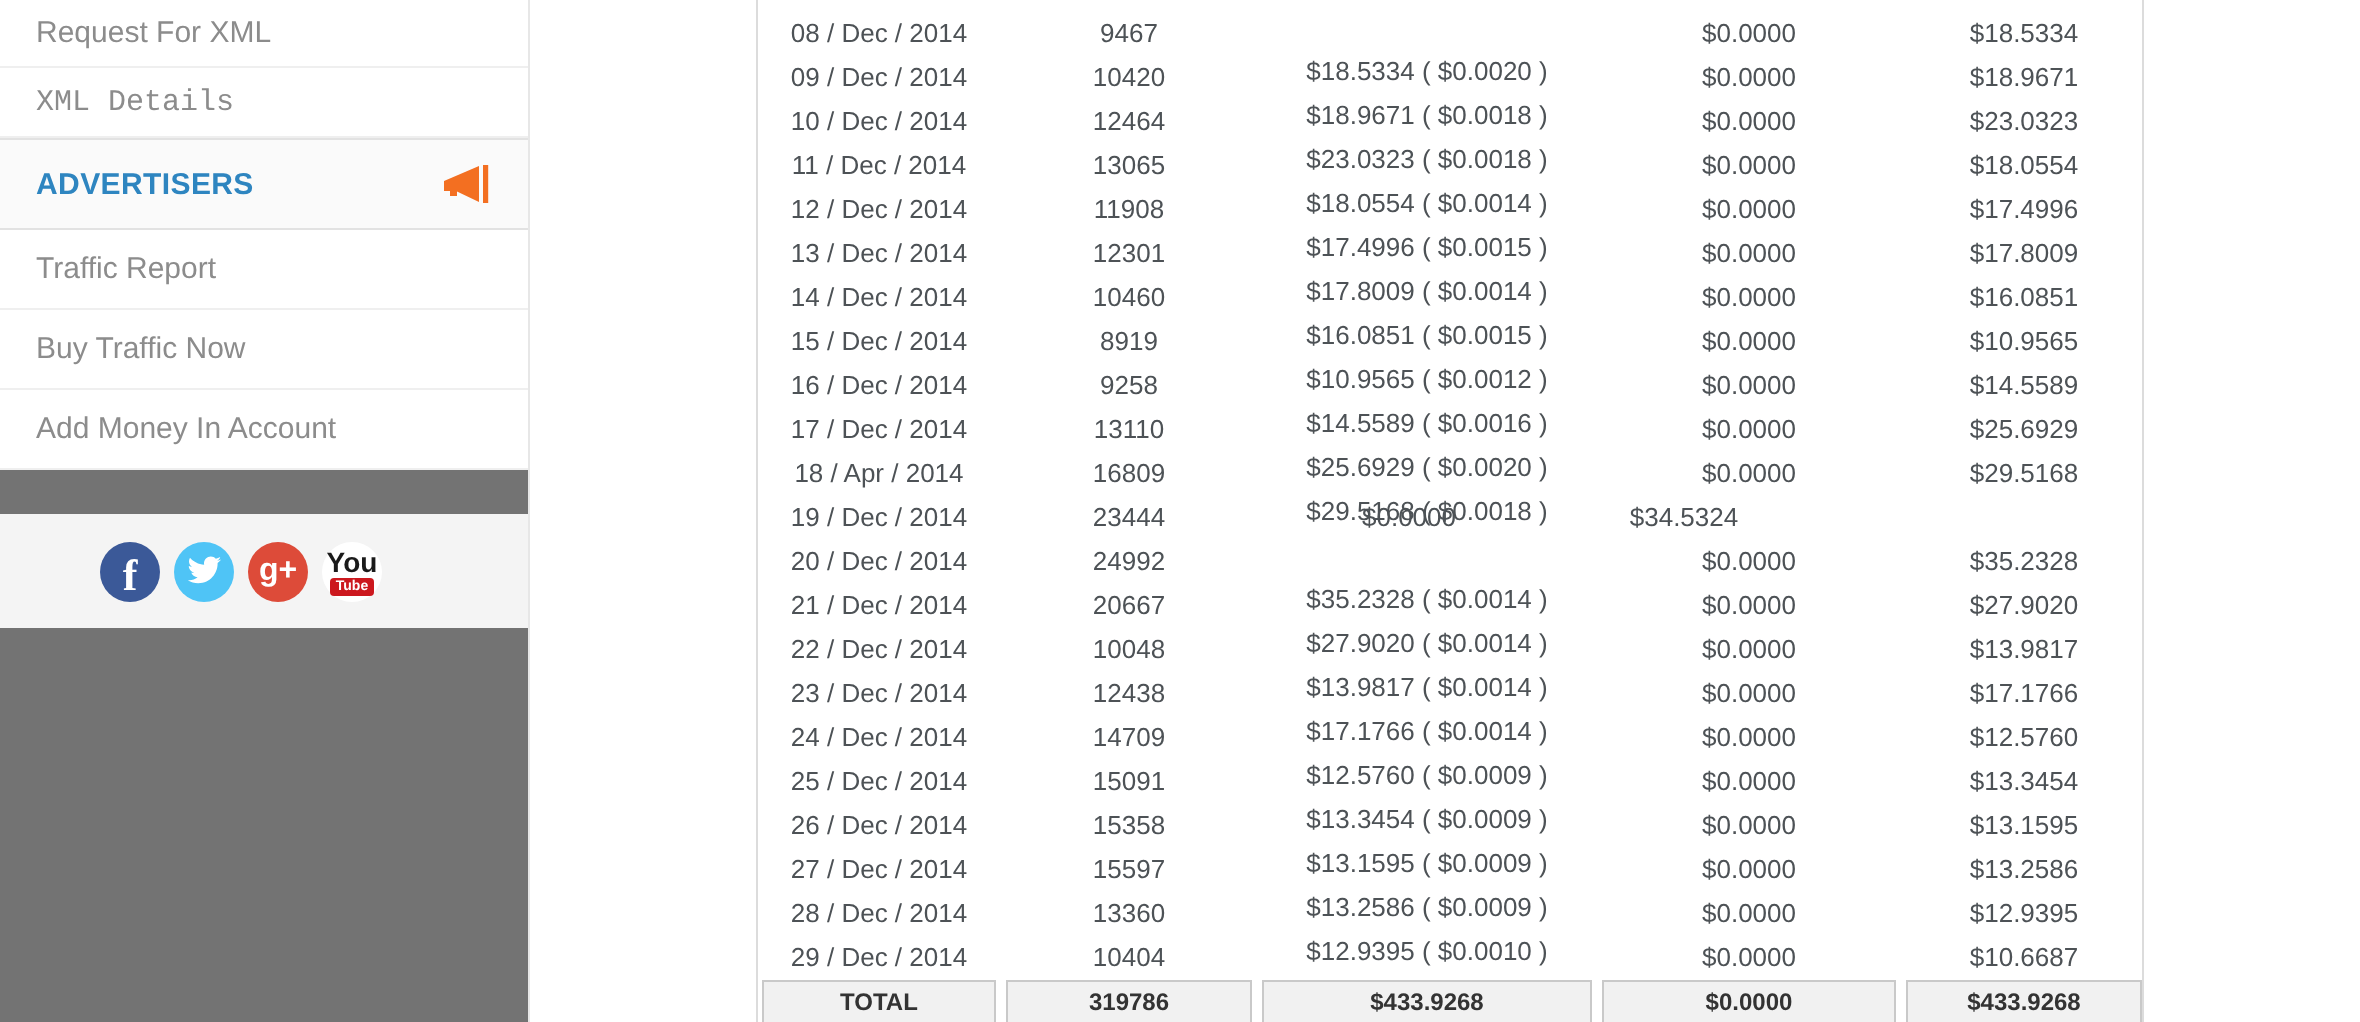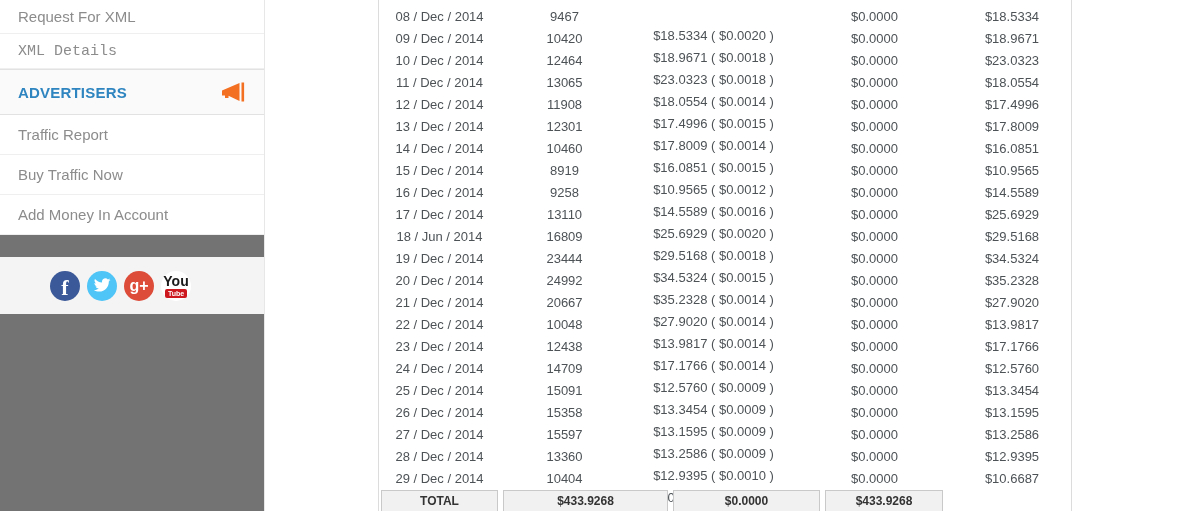--- a/index.html
+++ b/index.html
@@ -165,30 +165,29 @@
         <div class="tcell c4">$14.5589</div>
       </div>
       <div class="trow">
         <div class="tcell c0">17 / Dec / 2014</div>
         <div class="tcell c1">13110</div>
         <div class="tcell c2">$25.6929 ( $0.0020 )</div>
         <div class="tcell c3">$0.0000</div>
         <div class="tcell c4">$25.6929</div>
       </div>
       <div class="trow">
-        <div class="tcell c0">18 / Jun / 2014</div>
+        <div class="tcell c0">18 / Apr / 2014</div>
         <div class="tcell c1">16809</div>
         <div class="tcell c2">$29.5168 ( $0.0018 )</div>
         <div class="tcell c3">$0.0000</div>
         <div class="tcell c4">$29.5168</div>
       </div>
       <div class="trow">
         <div class="tcell c0">19 / Dec / 2014</div>
         <div class="tcell c1">23444</div>
-        <div class="tcell c2">$34.5324 ( $0.0015 )</div>
         <div class="tcell c3">$0.0000</div>
         <div class="tcell c4">$34.5324</div>
       </div>
       <div class="trow">
         <div class="tcell c0">20 / Dec / 2014</div>
         <div class="tcell c1">24992</div>
         <div class="tcell c2">$35.2328 ( $0.0014 )</div>
         <div class="tcell c3">$0.0000</div>
         <div class="tcell c4">$35.2328</div>
       </div>
@@ -251,17 +250,18 @@
       <div class="trow">
         <div class="tcell c0">29 / Dec / 2014</div>
         <div class="tcell c1">10404</div>
         <div class="tcell c2">$10.6687 ( $0.0010 )</div>
         <div class="tcell c3">$0.0000</div>
         <div class="tcell c4">$10.6687</div>
       </div>
     </div>
   <div class="total-row">
     <div class="total-cell c0">TOTAL</div>
+    <div class="total-cell c1">319786</div>
     <div class="total-cell c2">$433.9268</div>
     <div class="total-cell c3">$0.0000</div>
     <div class="total-cell c4">$433.9268</div>
   </div>
 </div>
 
 </body></html>

